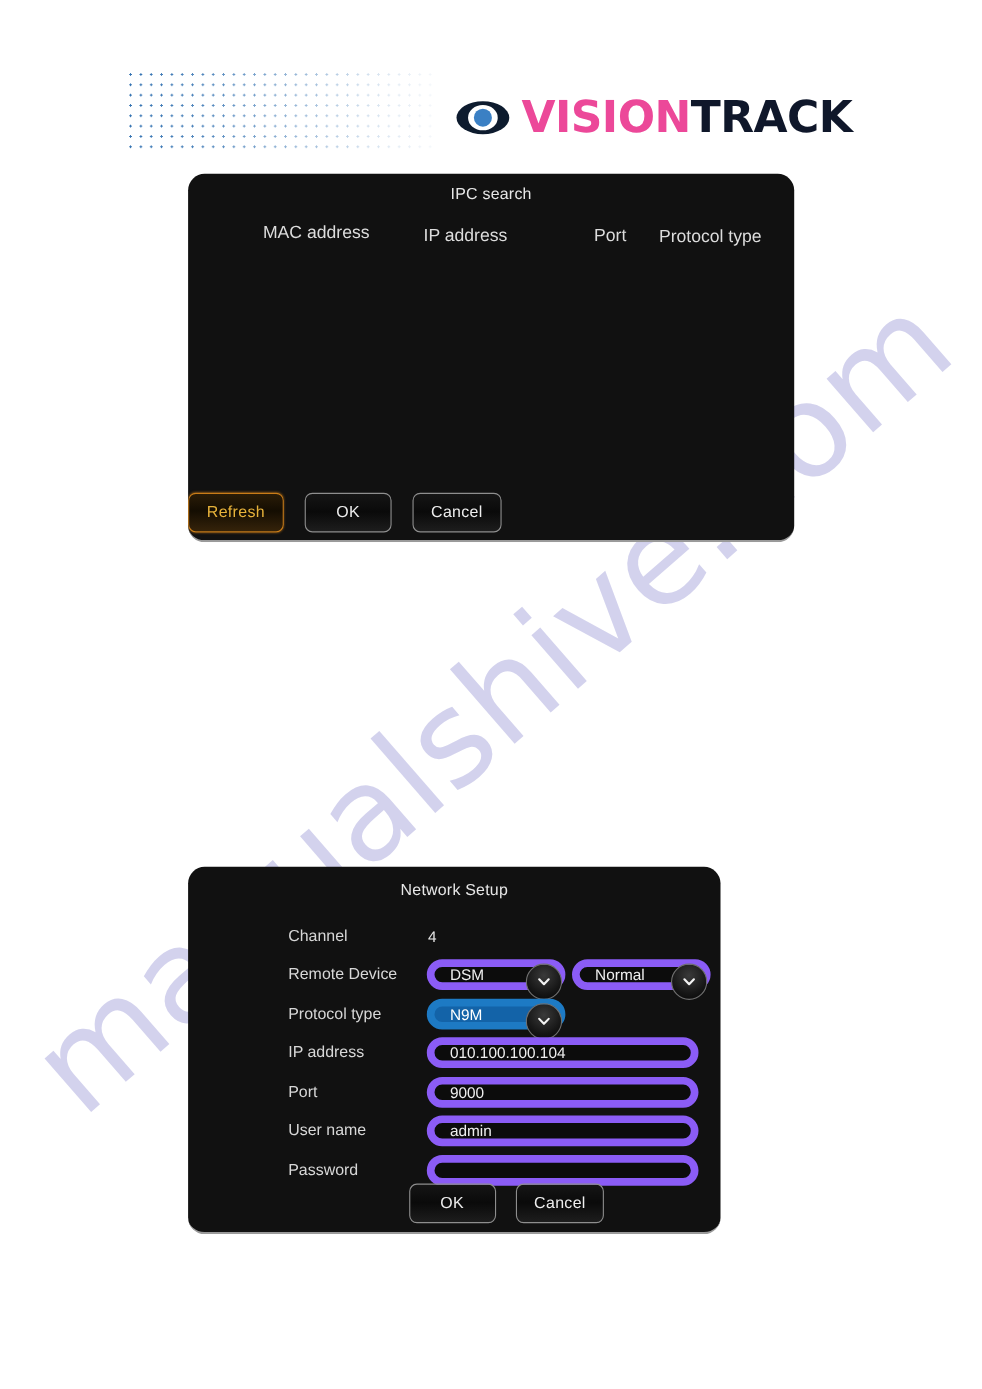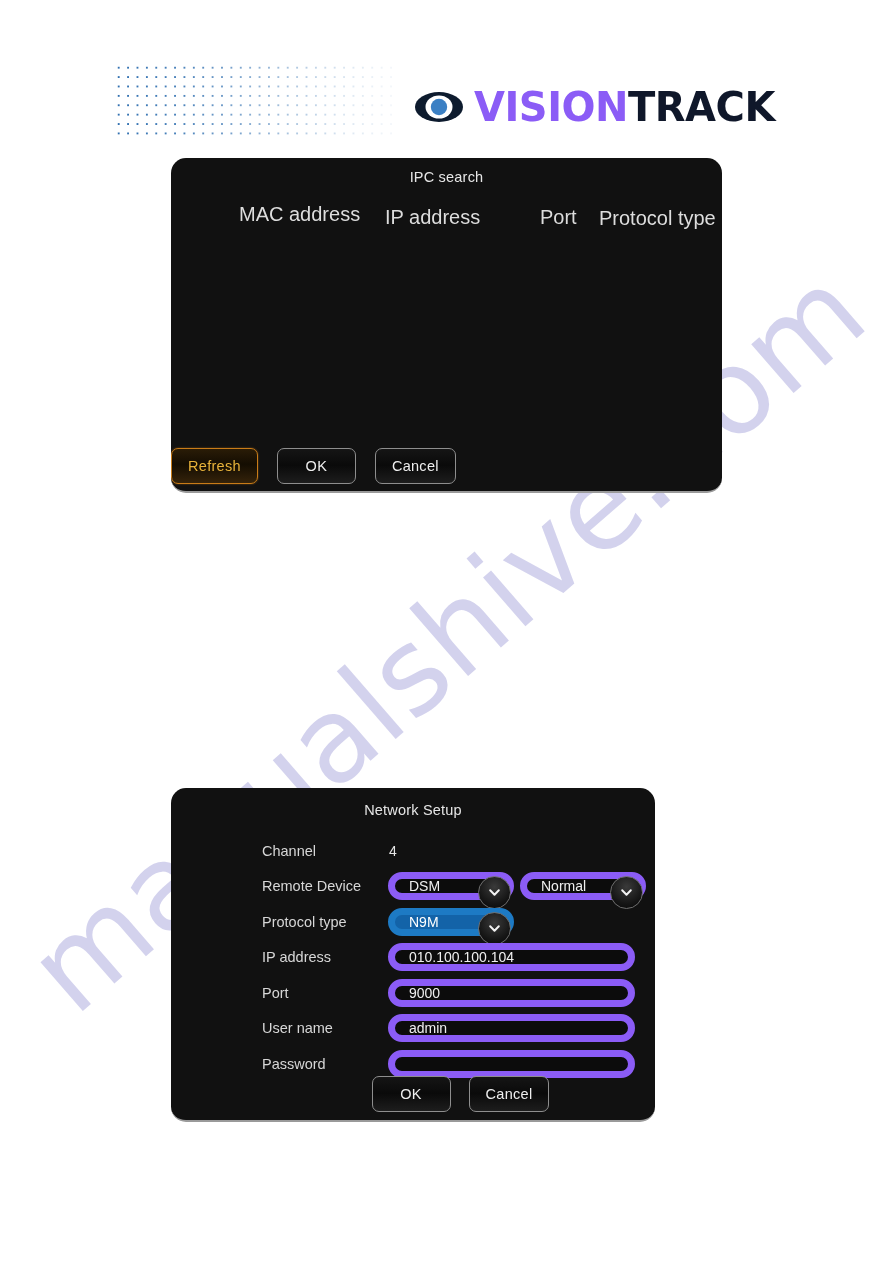--- a/index.html
+++ b/index.html
@@ -59,21 +59,21 @@
     align-items: center;
   }
   #logo .eye { width: 50px; height: 42px; margin-right: 10px; }
   #logo .wordmark {
     font-family: "DejaVu Sans", sans-serif;
     font-size: 40px;
     font-weight: bold;
     letter-spacing: -0.5px;
     line-height: 1;
   }
-  #logo .word-vision { color: #8b5cf6; text-align: center; }
+  #logo .word-vision { color: #ec4899; text-align: center; }
   #logo .word-track  { color: #0f172a; }
 
   
   .dvr-dialog {
     position: absolute;
     background: #111111;
     border-bottom: 2px solid #9a9a9a;
     color: #e8e8e8;
     z-index: 8;
     overflow: hidden;
@@ -89,21 +89,21 @@
   }
 
   
   #ipc-dialog { left: 171px; top: 158px; width: 551px; height: 335px; }
   #ipc-dialog .dlg-title { top: 11px; }
   #ipc-columns {
     position: absolute;
     left: 0; top: 45px;
     width: 551px;
     height: 24px;
-    font-size: 20px;
+    font-size: 16px;
     color: #dddddd;
   }
   #ipc-columns .col { position: absolute; white-space: nowrap; }
   #ipc-columns .col.c0 { left: 68px;  }
   #ipc-columns .col.c1 { left: 214px; top: 3px; }
   #ipc-columns .col.c2 { left: 369px; top: 3px; }
   #ipc-columns .col.c3 { left: 428px; top: 4px; }
   #ipc-list {
     position: absolute;
     left: 20px; top: 80px;

